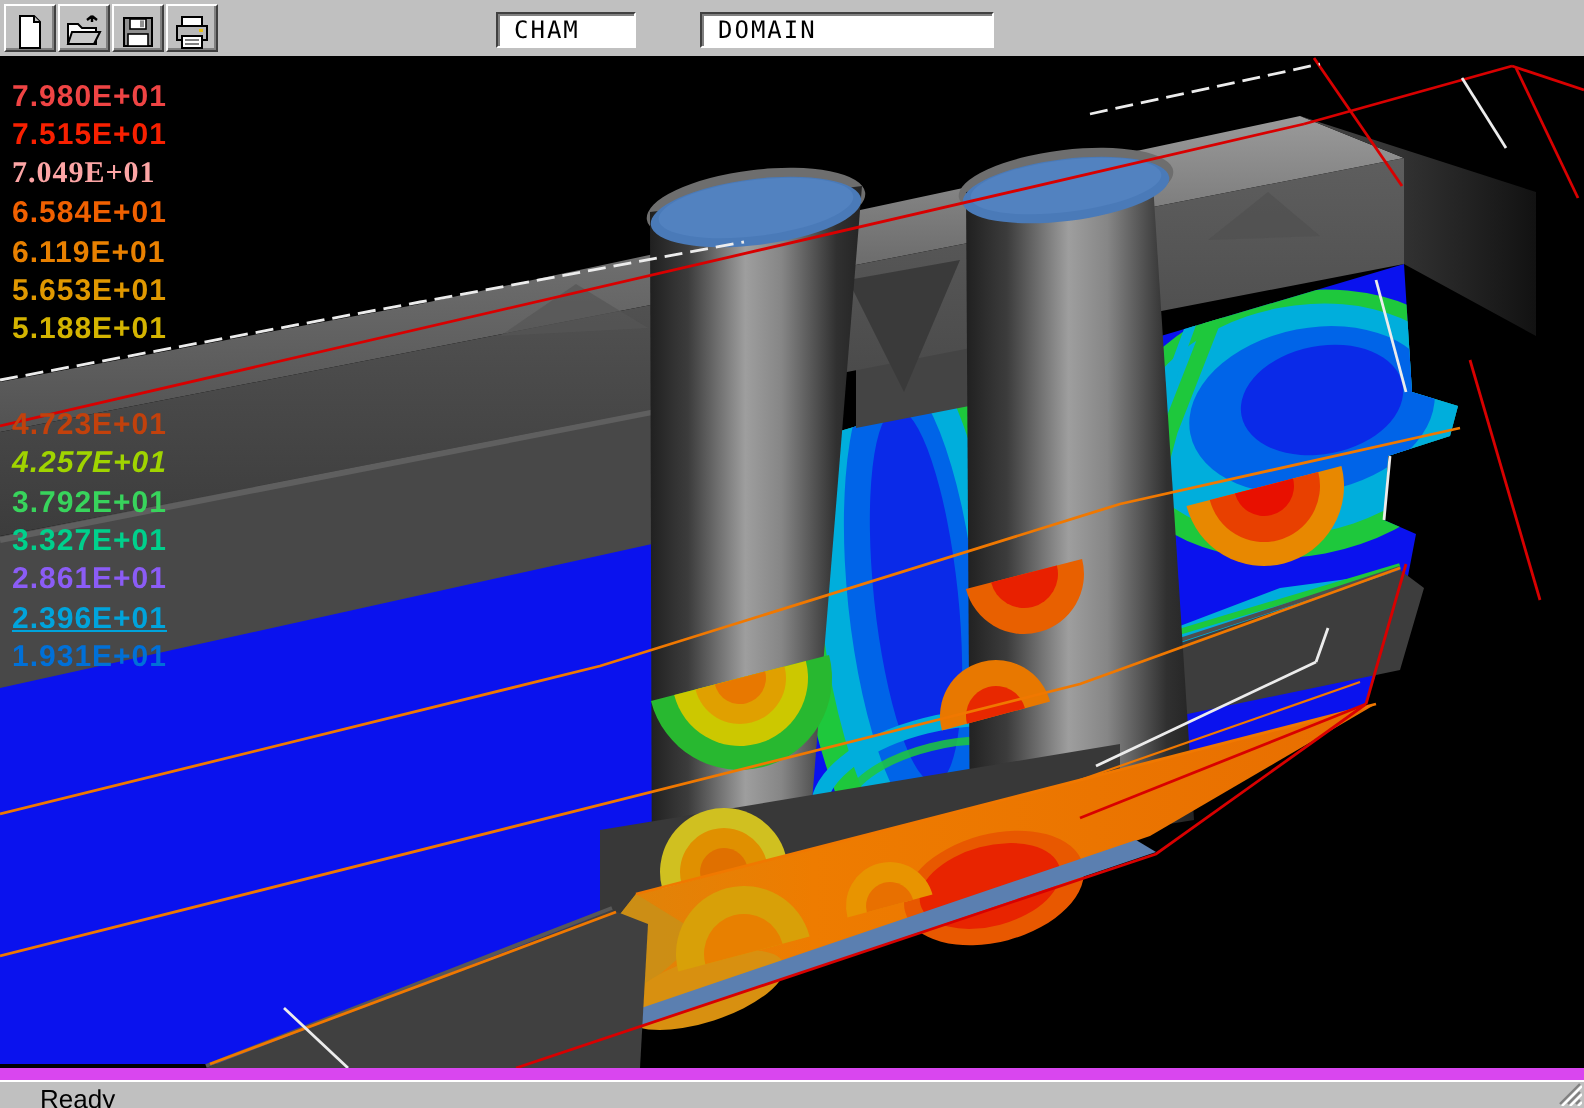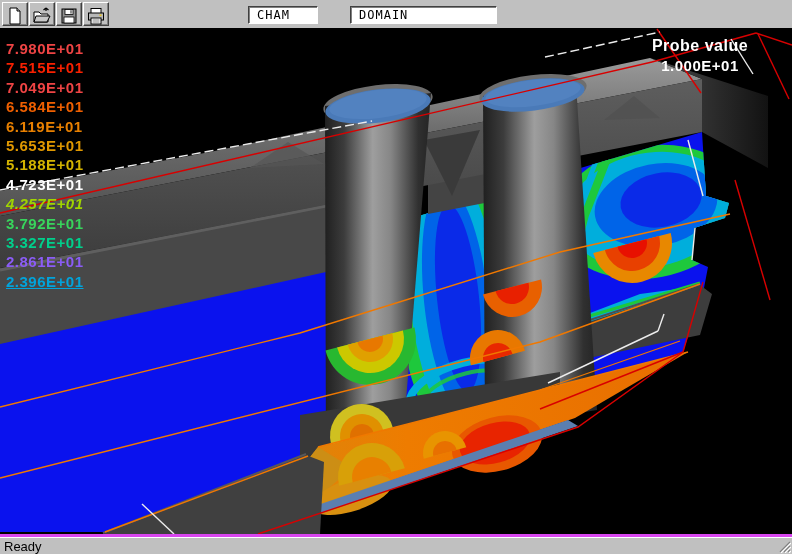--- a/index.html
+++ b/index.html
@@ -27,22 +27,22 @@
   #legend{position:absolute;left:6px;top:11px;pointer-events:none;}
   #legend-title{color:#ffffff;font-size:16px;font-weight:bold;letter-spacing:.5px;margin-bottom:5px;}
   .leg-row{font-size:15px;font-weight:bold;height:19.4px;line-height:19.4px;letter-spacing:.5px;}
 
   #probe{position:absolute;left:632px;top:9px;width:136px;text-align:center;pointer-events:none;}
   #probe-label{color:#ffffff;font-size:16px;font-weight:bold;letter-spacing:.5px;}
   #probe-value{color:#ffffff;font-size:15px;font-weight:bold;letter-spacing:.5px;margin-top:2px;}
 
   
   #statusbar{position:absolute;top:534px;left:0;width:792px;height:20px;background:#c0c0c0;
-        border-top:3px solid #d946ef;box-shadow:inset 0 1px 0 #ffffff;
-        font-size:13px;color:#000;line-height:19px;padding-left:4px;}
+        border-top:6px solid #d946ef;box-shadow:inset 0 1px 0 #ffffff;
+        font-size:13px;color:#000;line-height:19px;padding-left:20px;}
   #grip{position:absolute;right:1px;bottom:1px;width:14px;height:14px;cursor:nwse-resize;}
 </style>
 </head>
 <body>
 
 <div id="app">
 
   <div id="toolbar">
     <button class="tbtn" style="left:2px" title="">
       <span><svg width="18" height="18" viewBox="0 0 18 18">
@@ -241,38 +241,35 @@
         <line x1="548" y1="383" x2="658" y2="331"></line>
         <line x1="658" y1="331" x2="664" y2="314"></line>
         <line x1="142" y1="504" x2="174" y2="534"></line>
       </g>
     </svg>
 
     <div id="legend">
       <div id="legend-rows">
           <div class="leg-row" style="color: #ef4444;">7.980E+01</div>
           <div class="leg-row" style="color: rgb(248, 32, 0);">7.515E+01</div>
-          <div class="leg-row" style="color: #ef4444;">7.049E+01</div>
+          <div class="leg-row" style="color: #fca5a5; font-family: Liberation Serif, serif;">7.049E+01</div>
           <div class="leg-row" style="color: rgb(240, 96, 0);">6.584E+01</div>
           <div class="leg-row" style="color: rgb(232, 128, 0);">6.119E+01</div>
           <div class="leg-row" style="color: rgb(224, 152, 0);">5.653E+01</div>
           <div class="leg-row" style="color: rgb(212, 180, 0);">5.188E+01</div>
-          <div class="leg-row" style="color: #ffffff;">4.723E+01</div>
+          <div class="leg-row" style="color: #c2410c; margin-top: 28px;">4.723E+01</div>
           <div class="leg-row" style="color: rgb(160, 212, 0); font-style: italic;">4.257E+01</div>
           <div class="leg-row" style="color: rgb(56, 212, 92);">3.792E+01</div>
           <div class="leg-row" style="color: rgb(0, 208, 140);">3.327E+01</div>
           <div class="leg-row" style="color: #8b5cf6;">2.861E+01</div>
           <div class="leg-row" style="color: rgb(0, 164, 220); text-decoration: underline;">2.396E+01</div>
+          <div class="leg-row" style="color: rgb(0, 112, 216);">1.931E+01</div>
         </div>
     </div>
 
-    <div id="probe">
-      <div id="probe-label">Probe value</div>
-      <div id="probe-value">1.000E+01</div>
-    </div>
   </div>
 
   <div id="statusbar">
     <span>Ready</span>
     <svg id="grip" viewBox="0 0 14 14">
       <g stroke-width="1.2">
         <line x1="13" y1="3" x2="3" y2="13" stroke="#808080"></line>
           <line x1="14" y1="4" x2="4" y2="14" stroke="#ffffff"></line>
         <line x1="13" y1="7" x2="7" y2="13" stroke="#808080"></line>
           <line x1="14" y1="8" x2="8" y2="14" stroke="#ffffff"></line>

